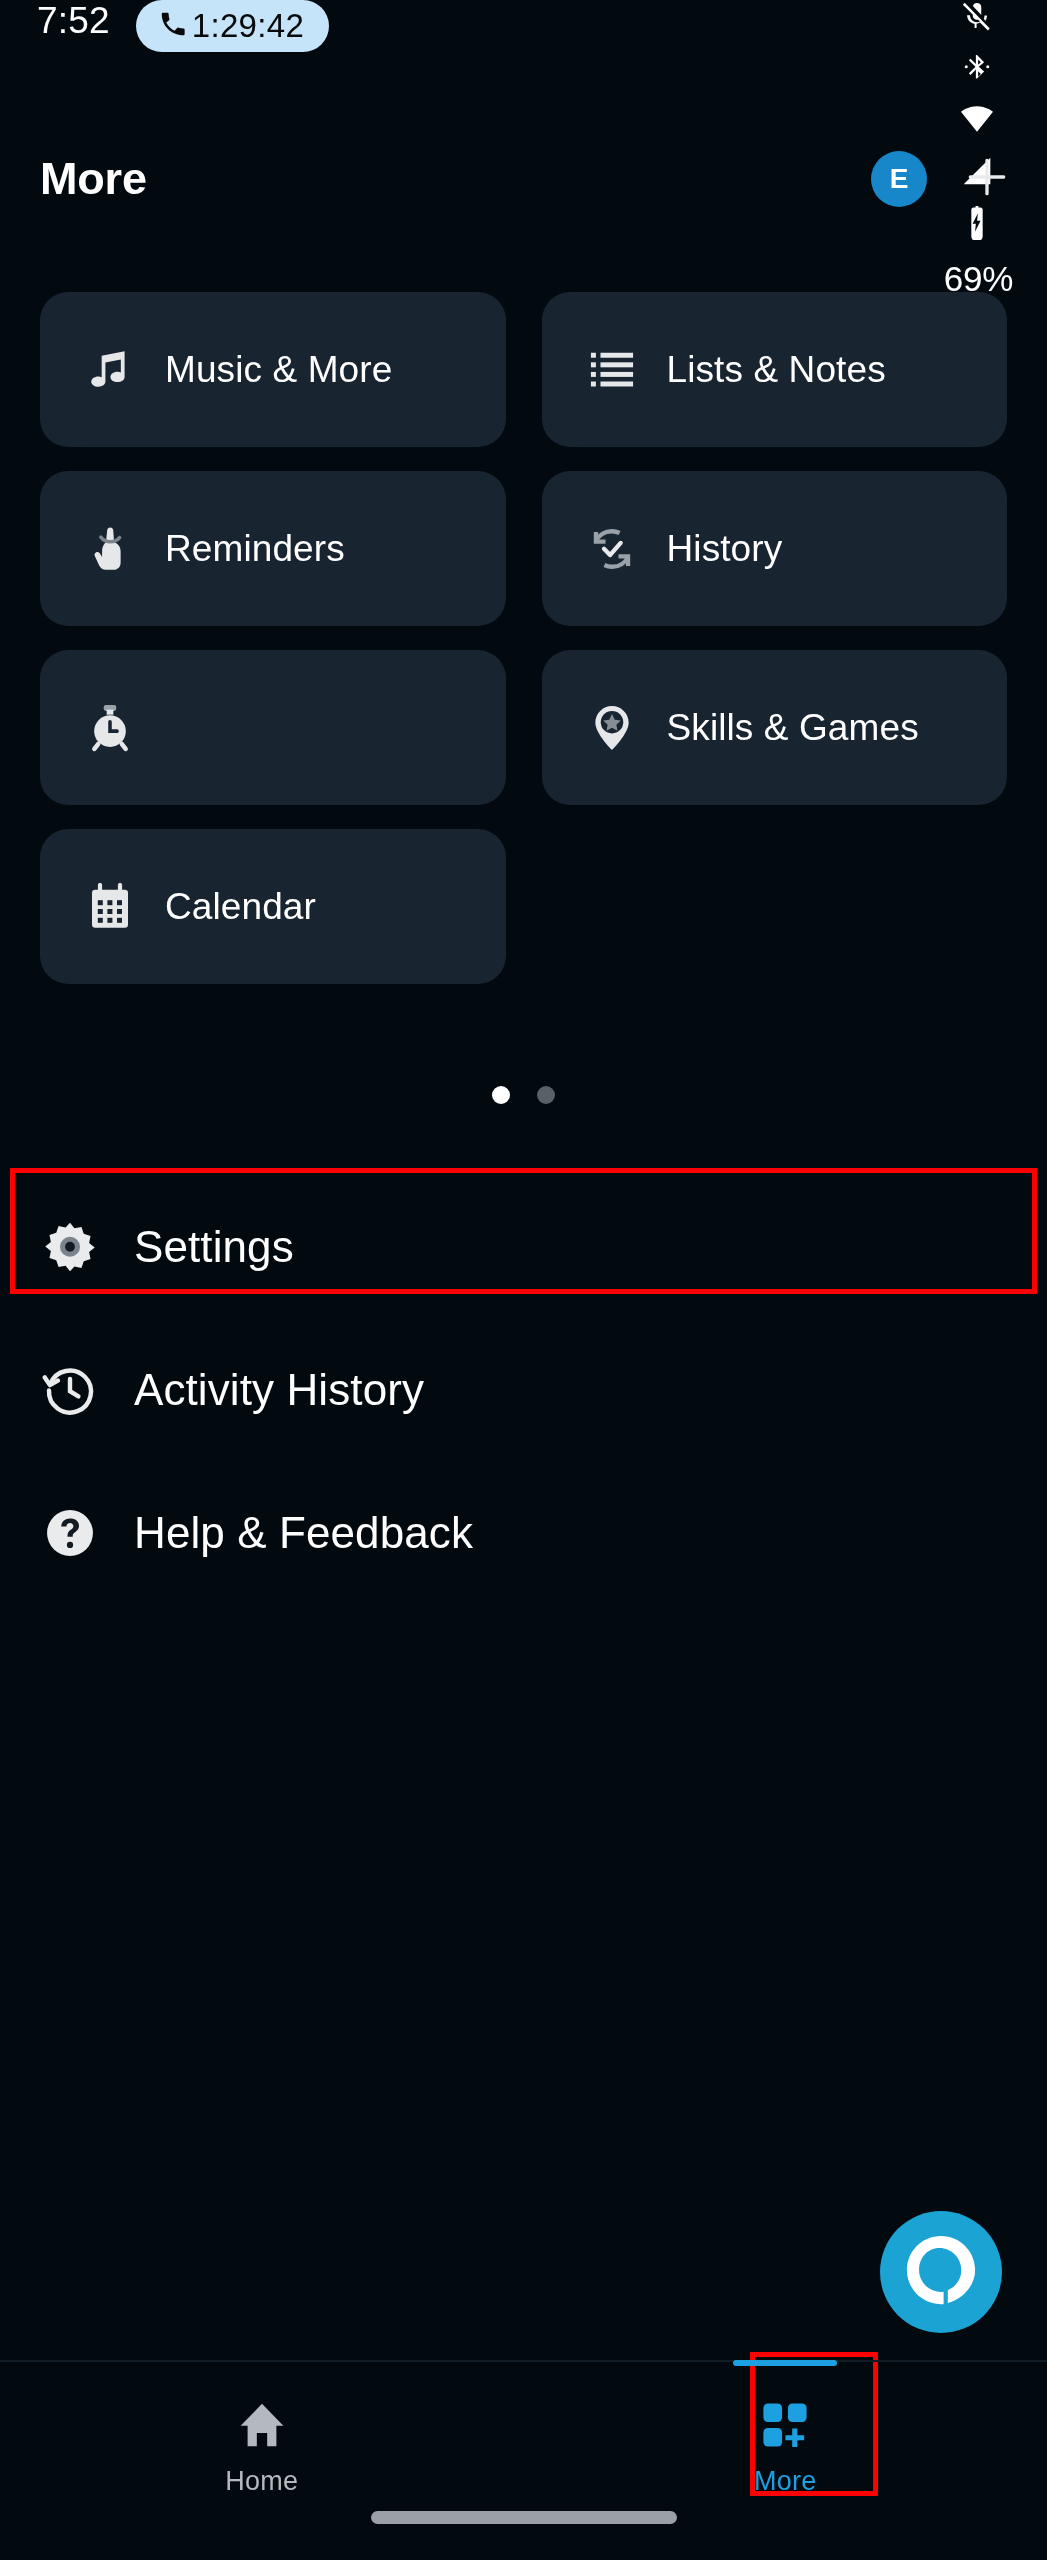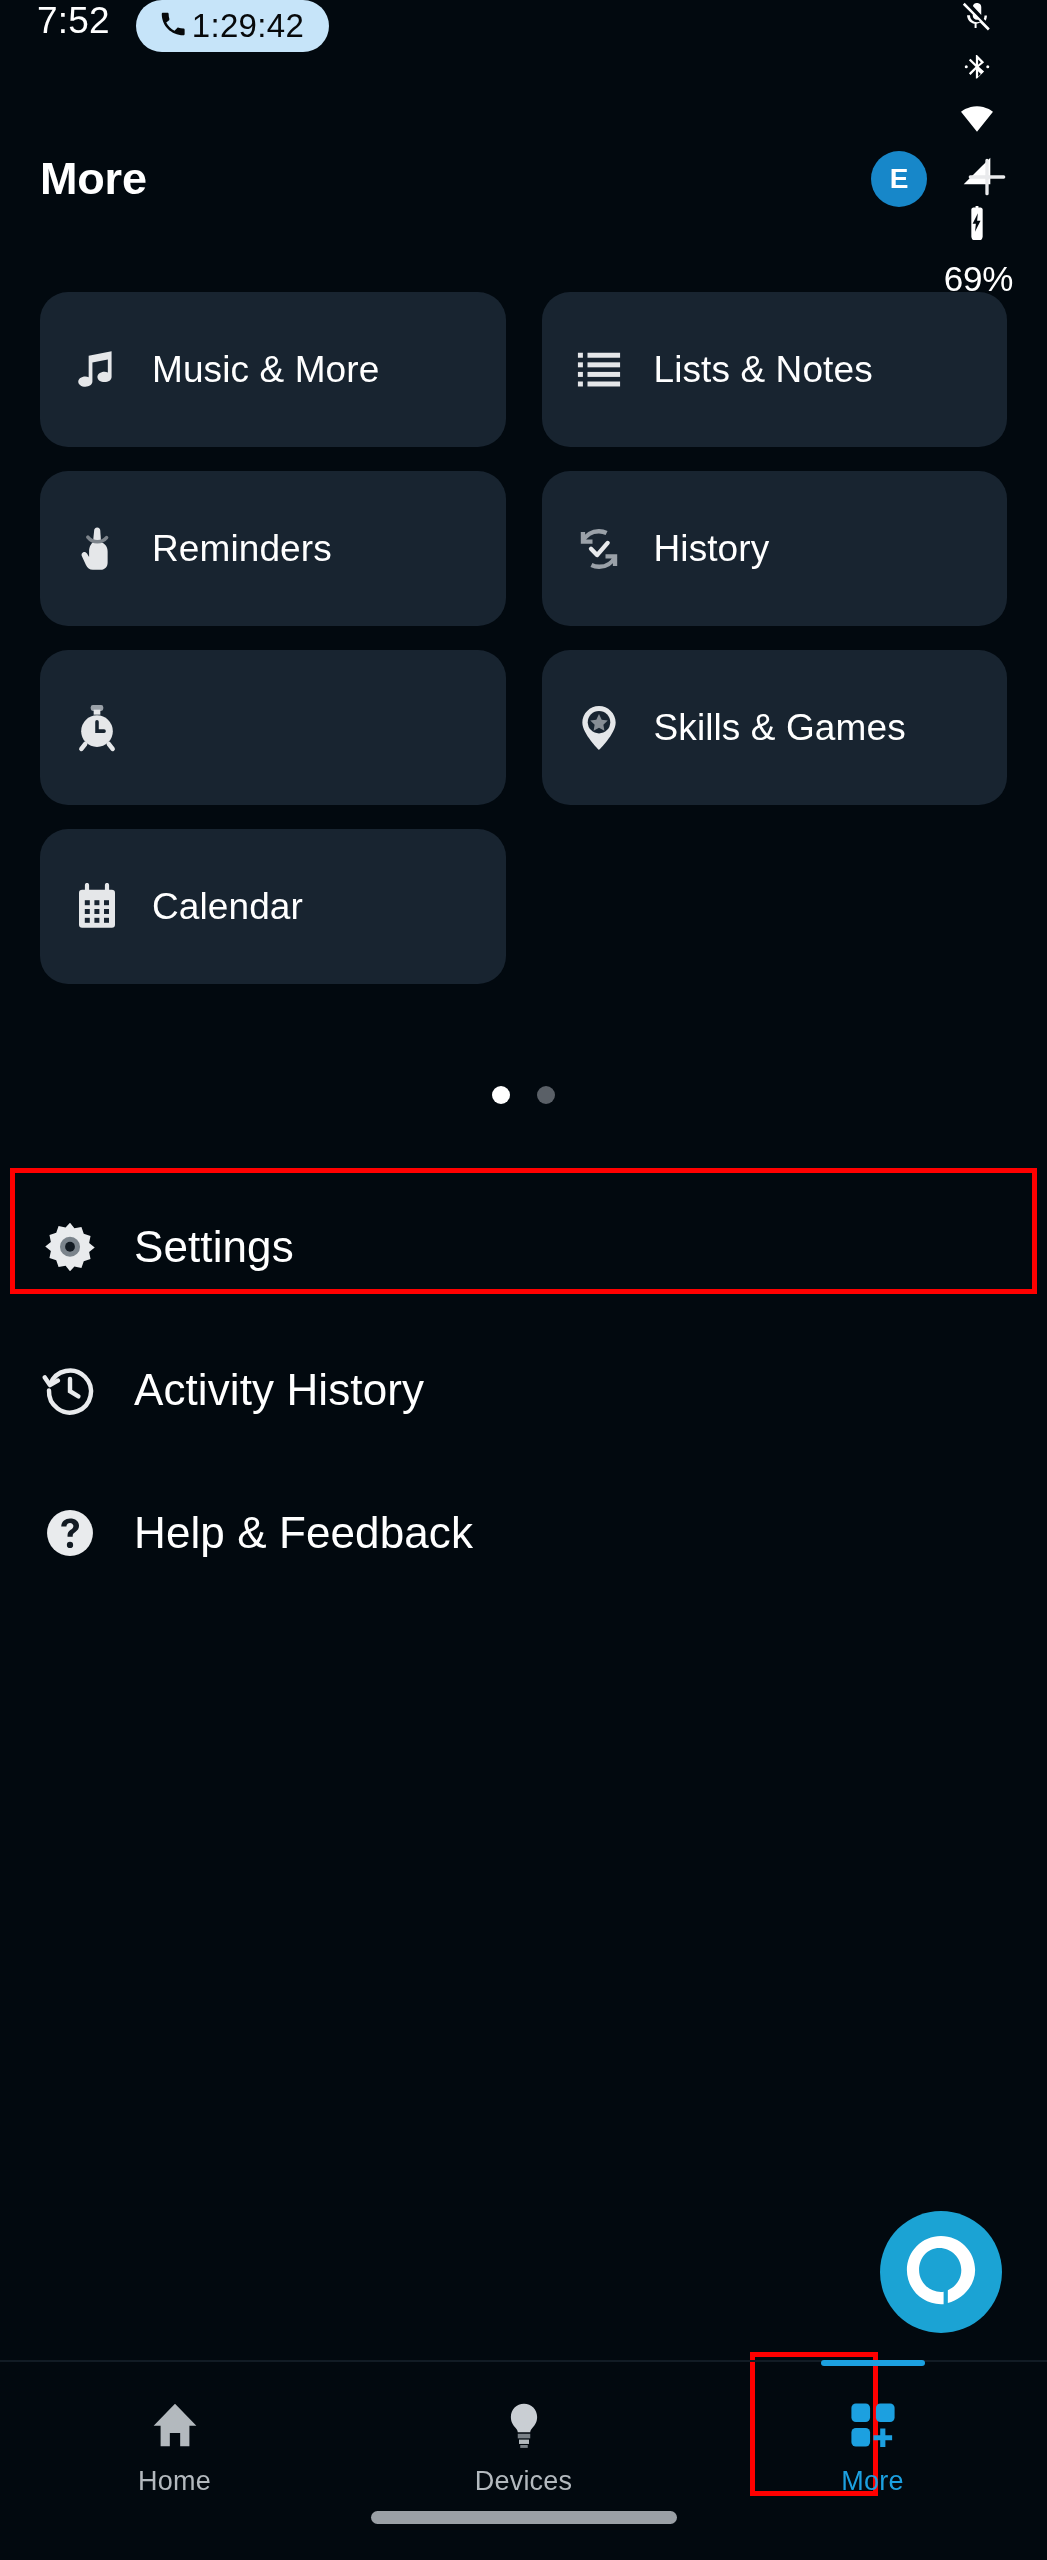--- a/index.html
+++ b/index.html
@@ -115,21 +115,21 @@
     grid-template-columns: 1fr 1fr;
     column-gap: 36px;
     row-gap: 24px;
   }
   .card {
     height: 155px;
     background: #182430;
     border-radius: 28px;
     display: flex;
     align-items: center;
-    padding-left: 28px;
+    padding-left: 41px;
     gap: 26px;
   }
   .card .card-icon {
     width: 58px; height: 58px;
     display: flex;
     align-items: center;
     justify-content: center;
     flex: 0 0 58px;
   }
   .card .card-label {
@@ -472,31 +472,20 @@
 
       <div class="nav-item">
         <span class="nav-icon">
           <svg width="54" height="54" viewBox="0 0 24 24" fill="#b3b9be">
             <path d="M12 2.6 2.5 12.3h3.1v9.1h4.1v-5.8h4.6v5.8h4.1v-9.1h3.1z"></path>
           </svg>
         </span>
         <span class="nav-label">Home</span>
       </div>
 
-      <div class="nav-item">
-        <span class="nav-icon">
-          <svg width="50" height="50" viewBox="0 0 24 24">
-            <path d="M12 1.8c-3.6 0-6.3 2.8-6.3 6.3 0 2.4 1.1 4 2.2 5.2.7.8 1.1 1.4 1.1 2.2h6c0-.8.4-1.4 1.1-2.2 1.1-1.2 2.2-2.8 2.2-5.2 0-3.5-2.7-6.3-6.3-6.3z" fill="#c9ced3"></path>
-            <rect x="9" y="16.2" width="6" height="2.2" fill="#7a8187"></rect>
-            <rect x="9.6" y="19" width="4.8" height="2.1" fill="#b3b9be"></rect>
-            <rect x="10.2" y="21.6" width="3.6" height="1.4" fill="#7a8187"></rect>
-          </svg>
-        </span>
-        <span class="nav-label">Devices</span>
-      </div>
 
       <div class="nav-item active">
         <span class="nav-indicator"></span>
         <span class="nav-icon">
           <svg width="54" height="54" viewBox="0 0 24 24" fill="#1ca0e0">
             <rect x="2.4" y="2.4" width="8.3" height="8.3" rx="2"></rect>
             <rect x="13.3" y="2.4" width="8.3" height="8.3" rx="2"></rect>
             <rect x="2.4" y="13.3" width="8.3" height="8.3" rx="2"></rect>
             <path d="M17.5 13.5v3h3v2.3h-3v3h-2.3v-3h-3v-2.3h3v-3z"></path>
           </svg>

